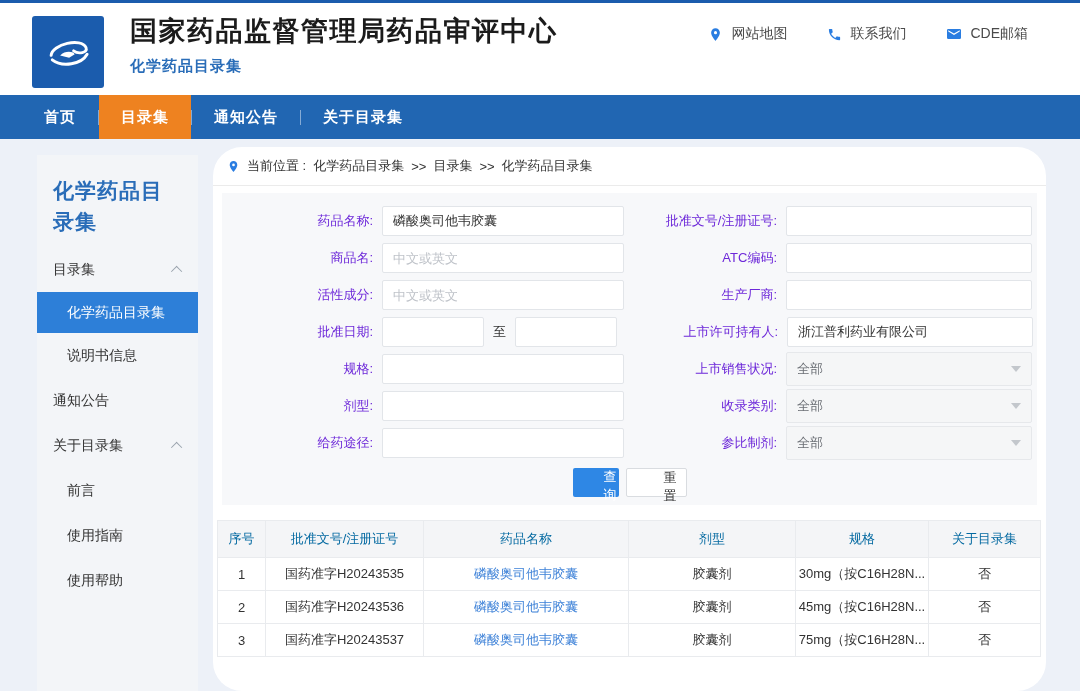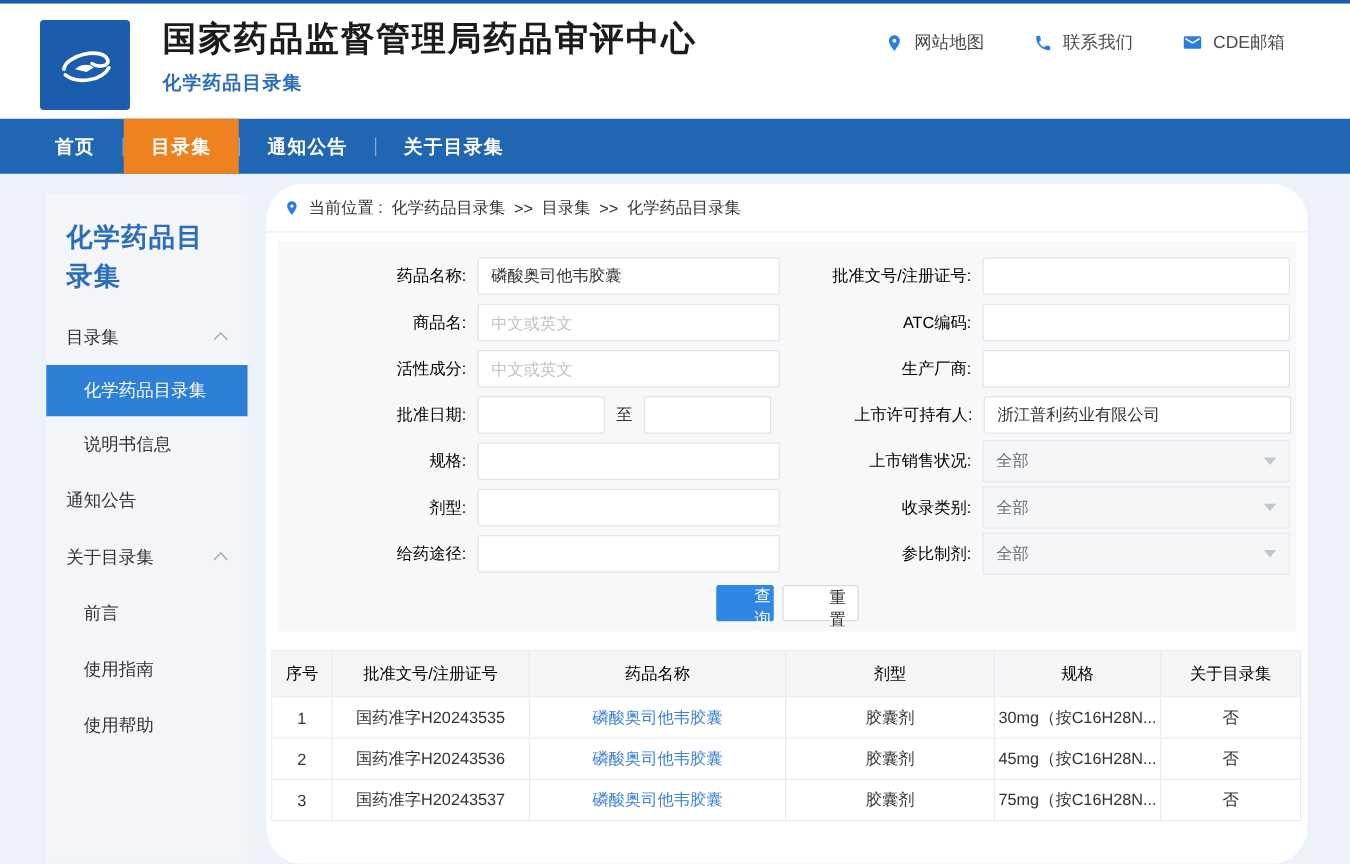--- a/index.html
+++ b/index.html
@@ -32,40 +32,40 @@
   .side-item.active { height:41px; background:#2d7fd8; color:#fff; }
   .chev { width:8px; height:8px; border-left:1.5px solid #9aa3ad; border-top:1.5px solid #9aa3ad; transform:rotate(45deg) translateY(2px); }
 
   
   .main { position:absolute; left:213px; top:147px; width:833px; height:544px; background:#fff;border-radius:29px; }
   .breadcrumb { height:39px; display:flex; align-items:center; gap:7px; padding:0 14px; border-bottom:1px solid #ebebeb; font-size:13px; color:#333; }
   .breadcrumb svg { flex:0 0 auto; }
 
   .form-panel { margin:7px 9px 0; background:#f7f8fa; padding:13px 0 8px; }
   .form-row { display:flex; align-items:center; height:30px; margin-bottom:7px; }
-  .f-label { width:160px; text-align:right; font-size:13px; color:#000000; padding-right:9px; white-space:nowrap; }
+  .f-label { width:160px; text-align:right; font-size:13px; color:#6d28d9; padding-right:9px; white-space:nowrap; }
   .f-label.r { width:148px; margin-left:14px; }
   .f-input { width:242px; height:30px; background:#fff; border:1px solid #e2e5e9; border-radius:2px; font-size:13px; color:#333; padding:0 10px; font-family:inherit; outline:none; }
   .f-input.r { width:246px; }
   .f-input::placeholder { color:#bfc3c9; }
   .f-input.date { width:102px; }
   .date-sep { font-size:13px; color:#333; margin:0 9px; }
   .f-select { width:246px; height:30px; background:#f5f6f7; border:1px solid #e6e8eb; border-radius:2px; display:flex; align-items:center; justify-content:space-between; padding:16px 10px; font-size:13px; color:#6b6f75; cursor:pointer; }
   .caret { width:0; height:0; border-left:5px solid transparent; border-right:5px solid transparent; border-top:6px solid #c3c7cc; }
 
   .btn-row { display:flex; justify-content:center; align-items:center; margin-top:10px; height:29px; gap:7px; }
   .btn { height:29px; border:none; border-radius:2px; font-size:13px; cursor:pointer; font-family:inherit;padding-left:31px; }
   .btn-search { width:46px; background:#2e87e5; color:#fff; letter-spacing:3px; }
   .btn-reset  { width:61px; background:#fff; color:#333; border:1px solid #d9dce0; letter-spacing:3px; }
   .btn-hide   { background:#2e87e5; color:#fff; padding:0 10px; margin-left:9px; font-size:12.5px; }
 
   
   .table { margin:15px 5px 0 4px; border:1px solid #e9ebee; border-bottom:none; font-size:13px; }
   .t-row { display:flex; border-bottom:1px solid #e9ebee; }
-  .t-row.head { background:#f4f5f7; color:#000000; height:37px; }
+  .t-row.head { background:#f4f5f7; color:#0369a1; height:37px; }
   .t-row.body { background:#fff; color:#333; height:33px; }
   .t-cell { display:flex; align-items:center; justify-content:center; border-right:1px solid #e9ebee; padding:0 6px; overflow:hidden; white-space:nowrap; }
   .t-cell:last-child { border-right:none; }
   .c0 { width:48px; } .c1 { width:158px; } .c2 { width:205px; } .c3 { width:167px; } .c4 { width:133px; } .c5 { flex:1; }
   .drug-link { color:#3e82d8; cursor:pointer; }
 </style>
 </head>
 <body>
 
 <div class="topline"></div>

